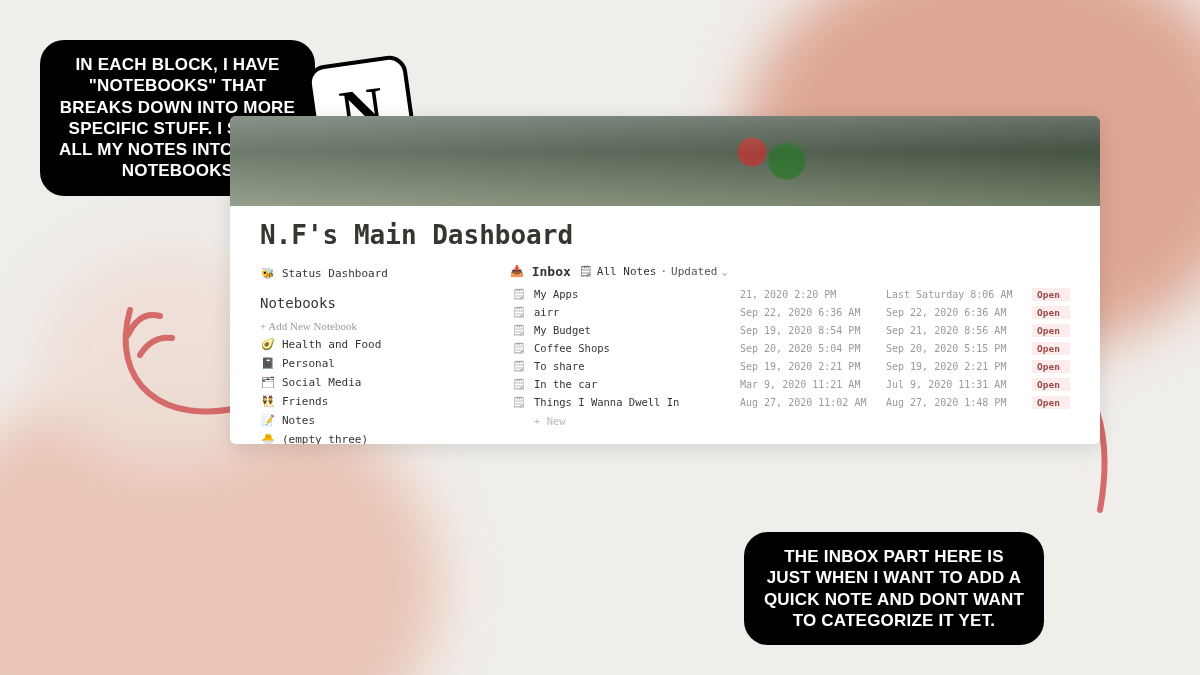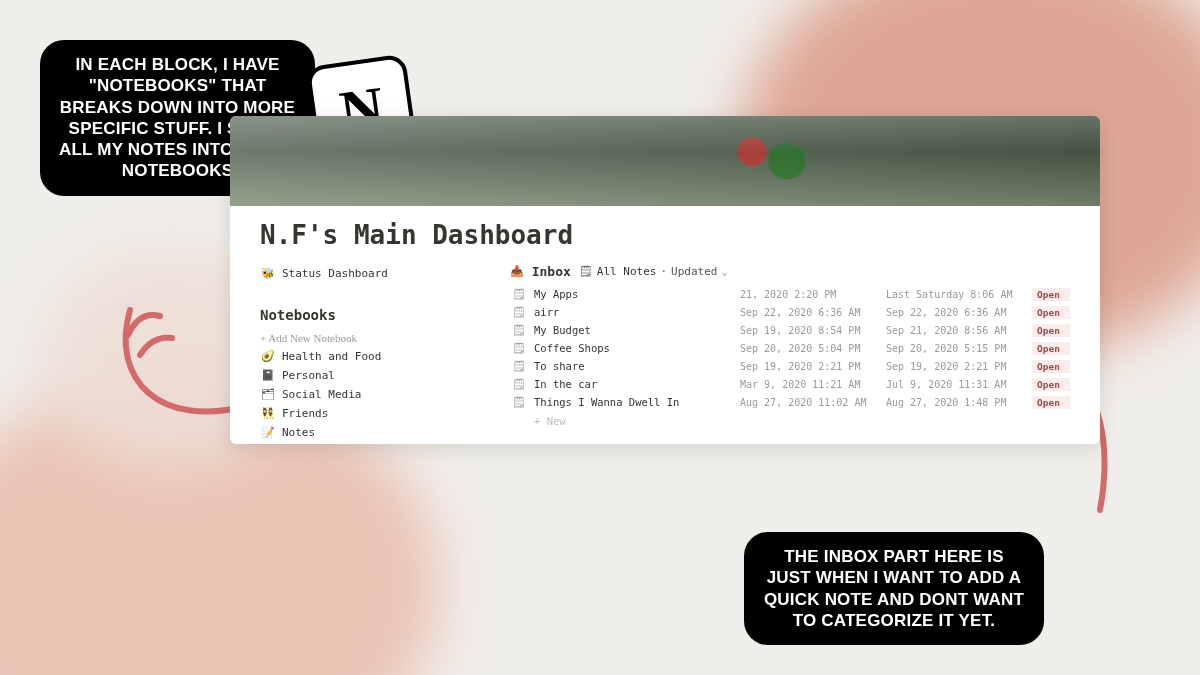--- a/index.html
+++ b/index.html
@@ -71,21 +71,21 @@
 
   .content { padding: 14px 30px 12px 30px; }
   .page-title { font-size: 26px; font-weight: 800; margin-bottom: 14px; }
 
   .cols { display: flex; gap: 40px; font-size: 11px; }
   .left { flex: 0 0 210px; }
   .right { flex: 1; min-width: 0; }
 
   .link-row { display: flex; align-items: center; gap: 6px; padding: 3px 0; color: #37352f; }
   .link-row .emoji { width: 16px; text-align: center; }
-  .subhead { font-weight: 700; font-size: 14px; margin: 24px 0 6px; }
+  .subhead { font-weight: 400; font-size: 14px; margin: 12px 0 6px; }
   .muted { color: #9b9a97; font-family: Liberation Serif, serif; }
 
   .db-header { display: flex; align-items: center; gap: 8px; font-size: 11px; margin-bottom: 6px; flex-wrap: wrap;}
   .db-title { font-weight: 800; font-size: 13px; }
   .db-view { display:flex; align-items:center; gap:4px; }
   .db-view .sort { color:#555; }
   .chev { font-size:10px; color:#888;}
 
   .row {
     display: grid;

